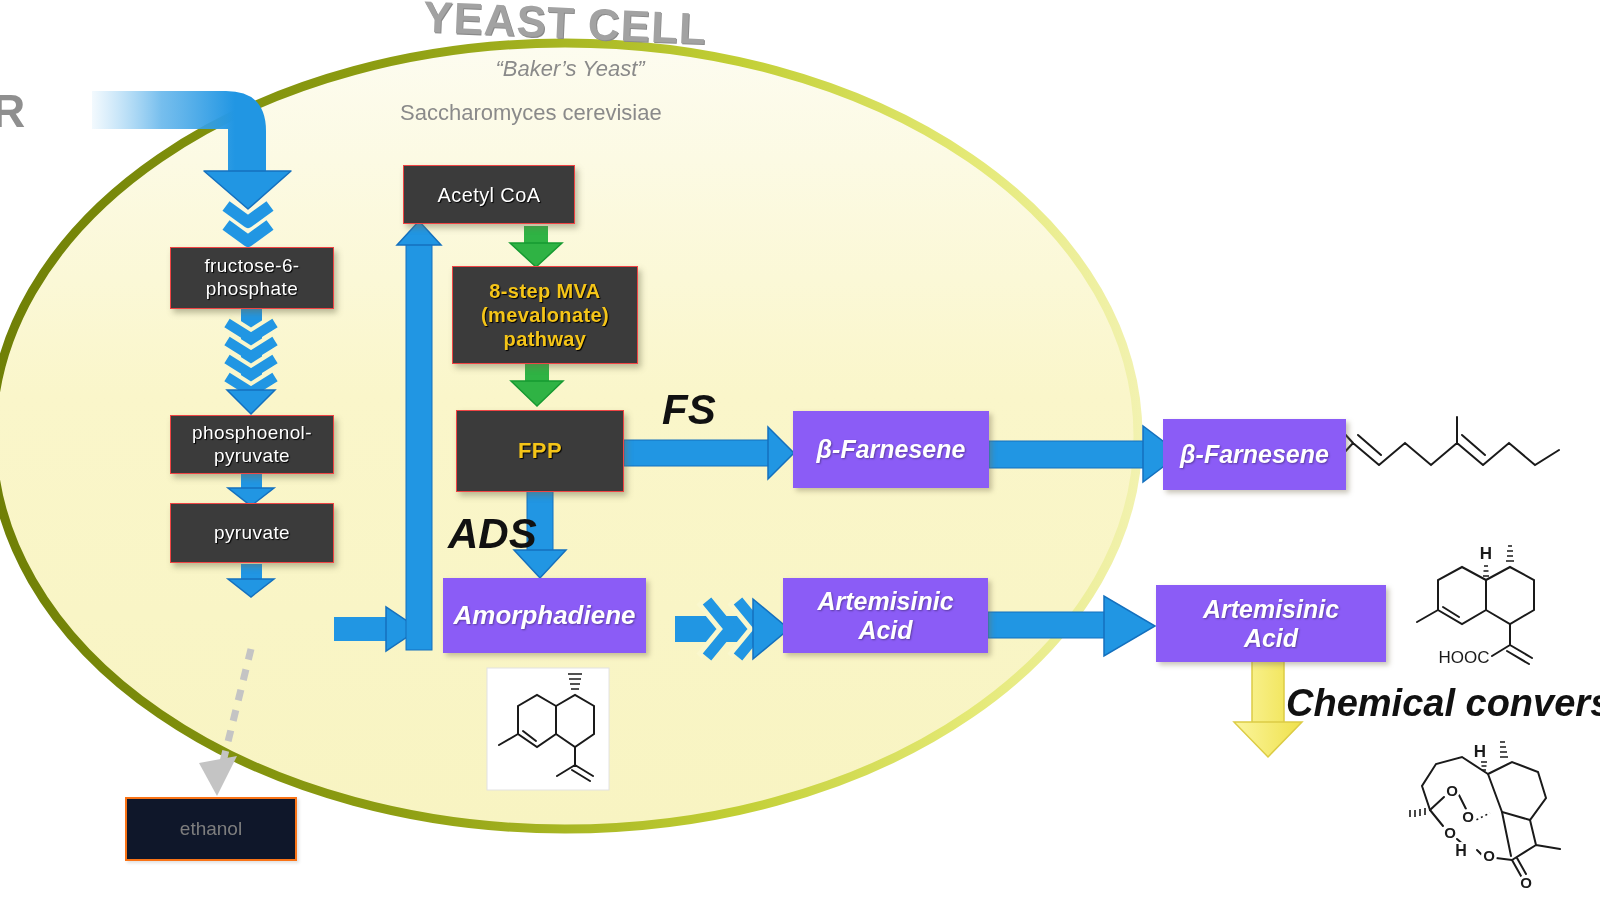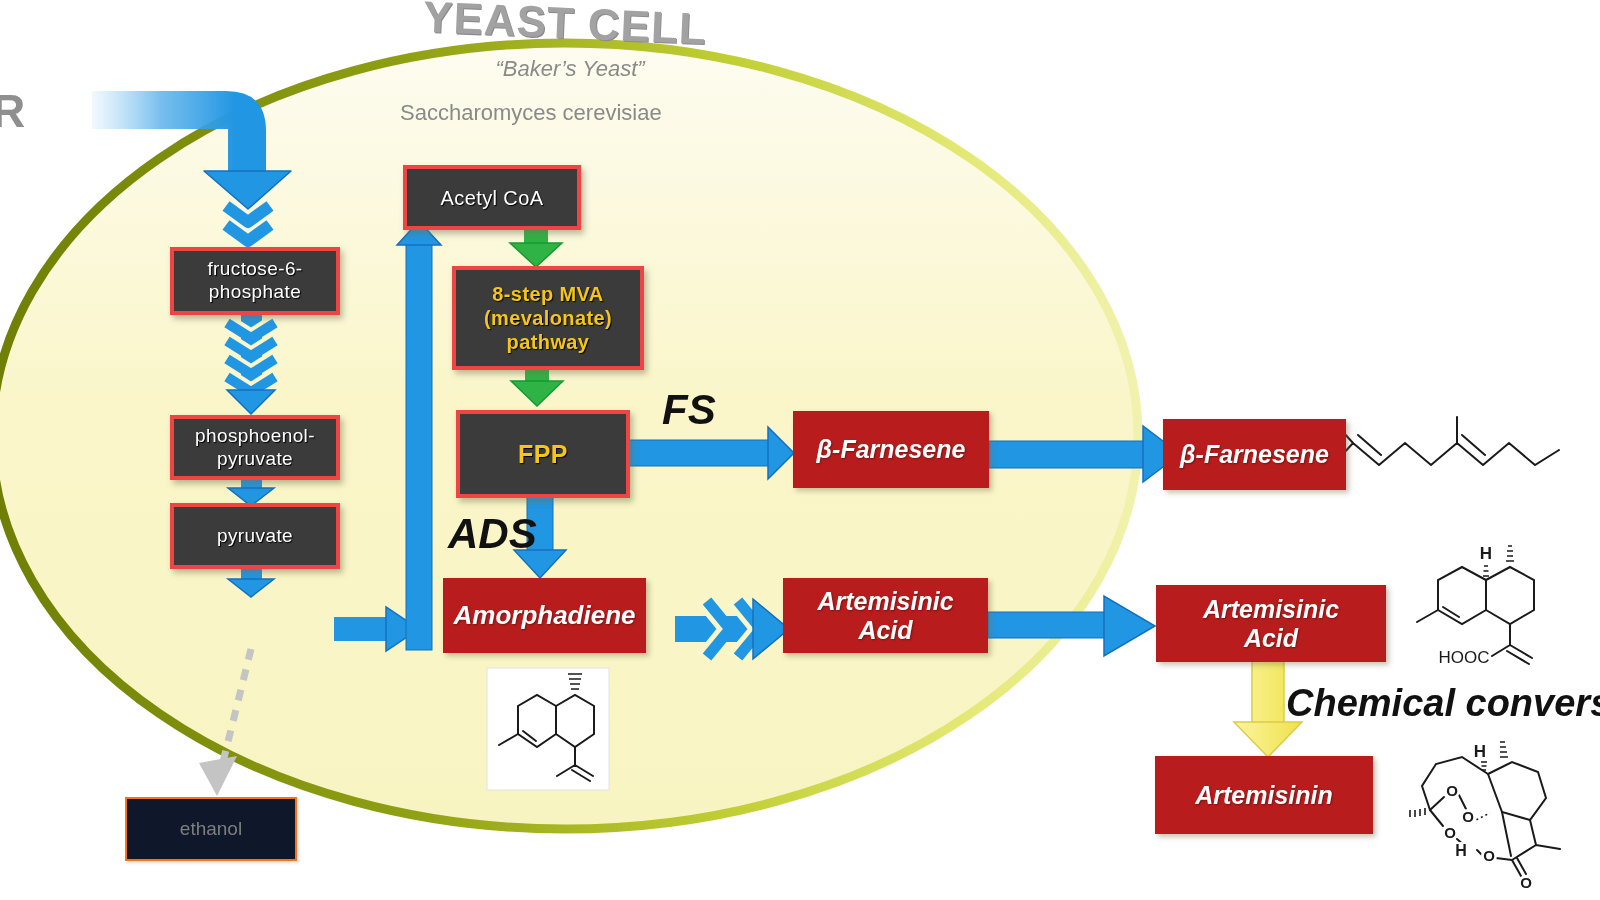--- a/index.html
+++ b/index.html
@@ -1,24 +1,24 @@
 <!DOCTYPE html>
 <html><head>
 <meta charset="utf-8">
 <style>
   html,body{margin:0;padding:0;background:#fff;}
   body{width:1600px;height:900px;overflow:hidden;font-family:"Liberation Sans",sans-serif;}
   #stage{position:relative;width:1600px;height:900px;}
   .abs{position:absolute;}
   svg{position:absolute;left:0;top:0;}
   .flexc{display:flex;align-items:center;justify-content:center;text-align:center;white-space:pre-line;}
-  .darkbox{background:#3B3B3B;border:4px solid #ef4444;box-shadow:3px 4px 6px rgba(110,110,80,.45);
+  .darkbox{background:#3B3B3B;border:1px solid #ef4444;box-shadow:3px 4px 6px rgba(110,110,80,.45);
            color:#fff;font-size:19px;letter-spacing:.4px;text-shadow:1px 1px 1px #000;line-height:1.2;}
   .yellowtext{color:#F5C518;font-weight:bold;}
-  .orangebox{background:#b91c1c;box-shadow:3px 3px 5px rgba(120,110,80,.4);color:#fff;
+  .orangebox{background:#8b5cf6;box-shadow:3px 3px 5px rgba(120,110,80,.4);color:#fff;
              font-style:italic;font-weight:600;font-size:25px;line-height:1.15;text-shadow:1px 1px 2px rgba(0,0,0,.35);}
   .whitebox{background:#0f172a;border:2px solid #f97316;color:#7E7E7E;font-size:19px;box-shadow:2px 2px 3px rgba(0,0,0,.12);}
   .title{font-size:44px;font-weight:bold;color:#A2A2A2;letter-spacing:1px;transform:rotate(2.5deg);
          text-shadow:1px 1px 0 #8a8a8a;}
   .sub{color:#8A8A8A;font-size:22px;}
   .enzyme{font-size:42px;font-style:italic;font-weight:600;color:#111;}
   .chem{font-size:38px;font-style:italic;font-weight:600;color:#111;white-space:nowrap;}
   .bigR{font-size:46px;font-weight:bold;color:#8F8F8F;}
 </style>
 </head>
@@ -222,30 +222,29 @@
 <div class="abs flexc darkbox" style="left:170px;top:247px;width:162px;height:60px;">fructose-6-
 phosphate</div>
 <div class="abs flexc darkbox" style="left:170px;top:415px;width:162px;height:57px;">phosphoenol-
 pyruvate</div>
 <div class="abs flexc darkbox" style="left:170px;top:503px;width:162px;height:58px;">pyruvate</div>
 
 <div class="abs flexc darkbox" style="left:403px;top:165px;width:170px;height:57px;font-size:20px;">Acetyl CoA</div>
 <div class="abs flexc darkbox yellowtext" style="left:452px;top:266px;width:184px;height:96px;font-size:20px;">8-step MVA
 (mevalonate)
 pathway</div>
-<div class="abs flexc darkbox yellowtext" style="left:456px;top:410px;width:166px;height:80px;font-size:25px;text-align:center;">FPP</div>
+<div class="abs flexc darkbox yellowtext" style="left:456px;top:410px;width:166px;height:80px;font-size:22px;text-align:center;">FPP</div>
 
 <div class="abs flexc orangebox" style="left:793px;top:411px;width:196px;height:77px;">β-Farnesene</div>
 <div class="abs flexc orangebox" style="left:1163px;top:419px;width:183px;height:71px;">β-Farnesene</div>
 <div class="abs flexc orangebox" style="left:443px;top:578px;width:203px;height:75px;font-size:26px;">Amorphadiene</div>
 <div class="abs flexc orangebox" style="left:783px;top:578px;width:205px;height:75px;">Artemisinic
 Acid</div>
 <div class="abs flexc orangebox" style="left:1156px;top:585px;width:230px;height:77px;">Artemisinic
 Acid</div>
-<div class="abs flexc orangebox" style="left:1155px;top:756px;width:218px;height:78px;">Artemisinin</div>
 
 <div class="abs flexc whitebox" style="left:125px;top:797px;width:168px;height:60px;">ethanol</div>
 
 <div class="abs enzyme" style="left:662px;top:386px;">FS</div>
 <div class="abs enzyme" style="left:448px;top:510px;">ADS</div>
 <div class="abs chem" style="left:1286px;top:682px;">Chemical conversion</div>
 
 </div>
 
 </body></html>

